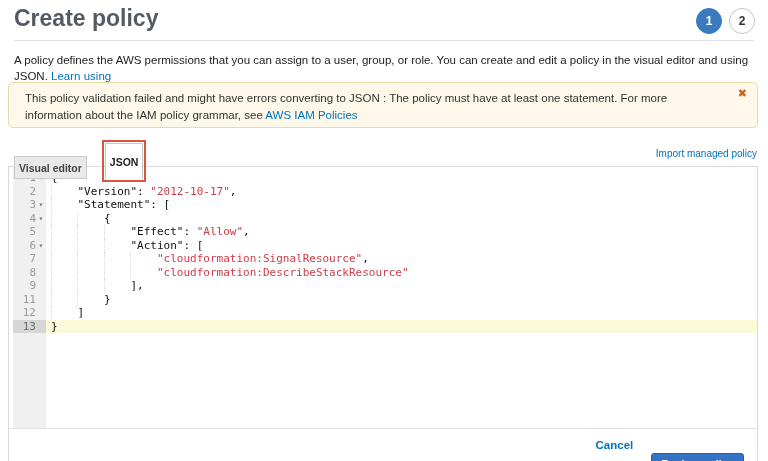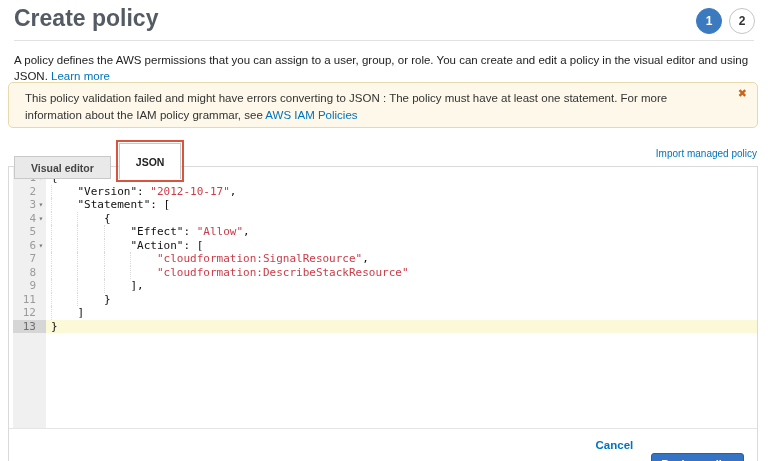--- a/index.html
+++ b/index.html
@@ -32,21 +32,21 @@
 
   
   .alert{position:absolute;top:82px;left:8px;right:10px;height:46px;background:var(--alert-bg);
     border:1px solid var(--alert-border);border-radius:5px;padding:7px 46px 16px 16px;
     font-size:11.5px;line-height:1.45;color:#333;}
   .alert-close{position:absolute;top:5px;right:10px;color:var(--close-orange);
     font-weight:bold;font-size:11px;cursor:pointer;line-height:1;}
 
   
   .tabs{position:absolute;top:143px;left:14px;display:flex;align-items:flex-end;z-index:5;}
-  .tab{height:23px;display:flex;align-items:center;padding:0 16px;margin-right:8px;
+  .tab{height:23px;display:flex;align-items:center;padding:0 4px;margin-right:18px;
     font-size:10.5px;font-weight:bold;color:#444;background:#e9e9e9;border:1px solid #c9c9c9;cursor:pointer;}
   .tab.active{height:36px;background:#fff;border-bottom:0;color:#222;position:relative;}
   .tab.annotated{outline:2px solid var(--annotation-red);outline-offset:1px;}
   .import-link{position:absolute;top:148px;right:11px;font-size:10px;z-index:5;}
 
   
   .panel{position:absolute;top:166px;left:8px;right:10px;bottom:0;background:#fff;
     border:1px solid #dadada;border-bottom:none;z-index:1;}
   .editor{position:absolute;left:4px;right:0;top:0;height:261px;padding-top:4px;
     font-family:"DejaVu Sans Mono","Liberation Mono",monospace;font-size:11px;line-height:13.5px;
@@ -80,21 +80,21 @@
 
   <h1 class="page-title">Create policy</h1>
 
   <div class="steps">
     <div class="step active">1</div>
     <div class="step">2</div>
   </div>
 
   <div class="title-divider"></div>
 
-  <p class="intro"><span>A policy defines the AWS permissions that you can assign to a user, group, or role. You can create and edit a policy in the visual editor and using JSON.</span> <a class="link">Learn more</a></p>
+  <p class="intro"><span>A policy defines the AWS permissions that you can assign to a user, group, or role. You can create and edit a policy in the visual editor and using JSON.</span> <a class="link">Learn using</a></p>
 
   <div class="alert"><span>This policy validation failed and might have errors converting to JSON : The policy must have at least one statement. For more information about the IAM policy grammar, see</span> <a class="link">AWS IAM Policies</a><span class="alert-close">✖</span></div>
 
   <div class="tabs">
     <div class="tab">Visual editor</div>
     <div class="tab active annotated">JSON</div>
   </div>
 
   <a class="link import-link">Import managed policy</a>
 

